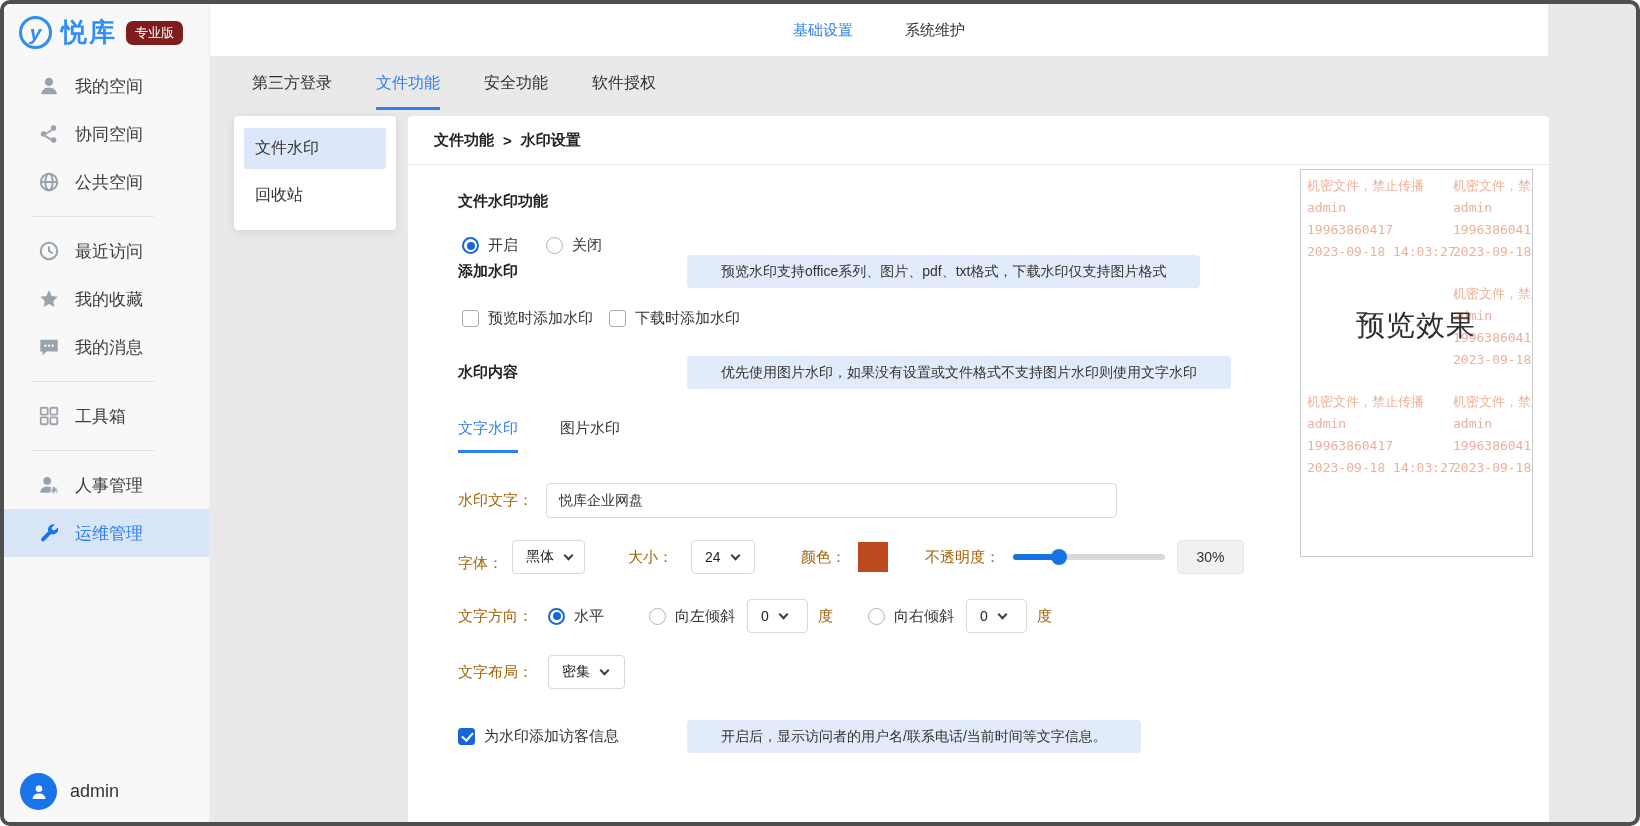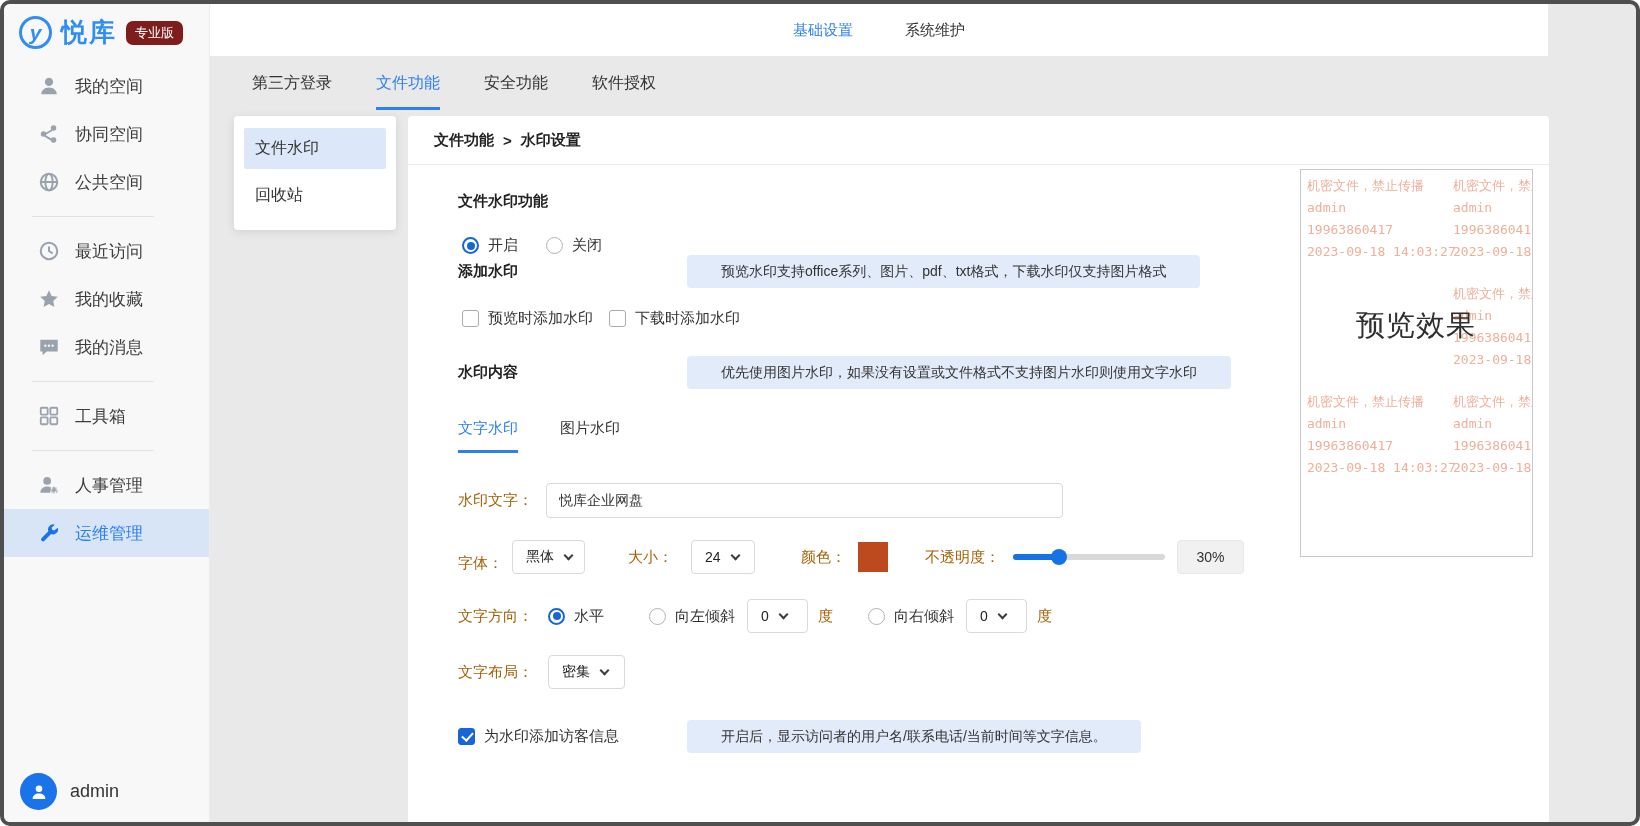--- a/index.html
+++ b/index.html
@@ -69,21 +69,21 @@
               border:solid #fff; border-width:0 2px 2px 0; transform:rotate(42deg); }
   .ctl-label { font-size:15px; color:#333; margin-left:9px; }
 
   .tip { background:#e2ebfa; border-radius:4px; height:33px; line-height:33px; padding:0 34px;
          font-size:14px; color:#333; white-space:nowrap; }
 
   .wm-tabs { display:flex; gap:42px; margin-top:30px; font-size:15px; }
   .wm-tab { color:#333; padding-bottom:12px; cursor:pointer; }
   .wm-tab.active { color:#2e7ff0; border-bottom:3px solid #2e7ff0; }
 
-  .text-input { width:517px; height:35px; border:1px solid #d9d9d9; border-radius:4px;
+  .text-input { width:571px; height:35px; border:1px solid #d9d9d9; border-radius:4px;
                 padding:0 12px; font-size:14px; color:#333; font-family:inherit; background:#fff; }
 
   .select { height:34px; border:1px solid #d9d9d9; border-radius:4px; background:#fff;
             display:inline-flex; align-items:center; padding:0 11px 0 13px; font-size:14px;
             color:#222; gap:11px; cursor:pointer; flex:none; }
   .chev { width:7px; height:7px; border-right:2px solid #3c3c3c; border-bottom:2px solid #3c3c3c;
           transform:rotate(45deg); margin-top:-4px; flex:none; }
 
   .swatch { width:30px; height:30px; flex:none; }
   .slider { width:152px; height:6px; border-radius:3px; background:#d9d9d9; position:relative; flex:none; }

